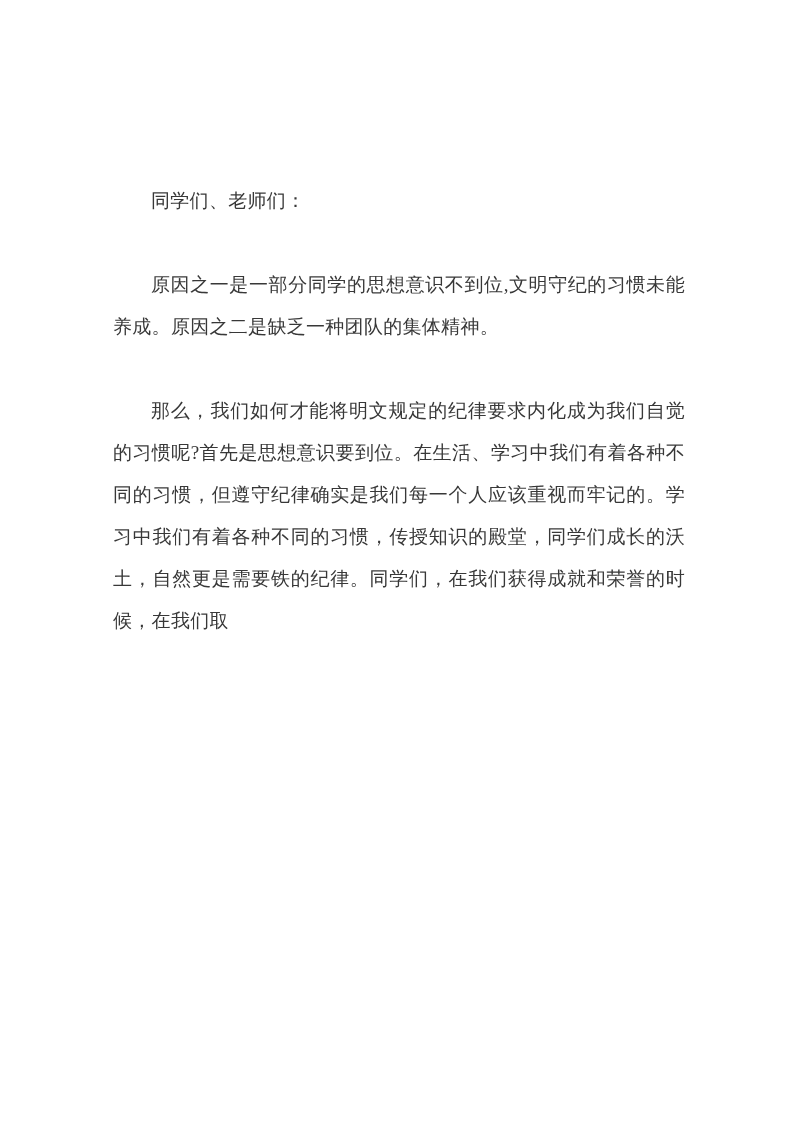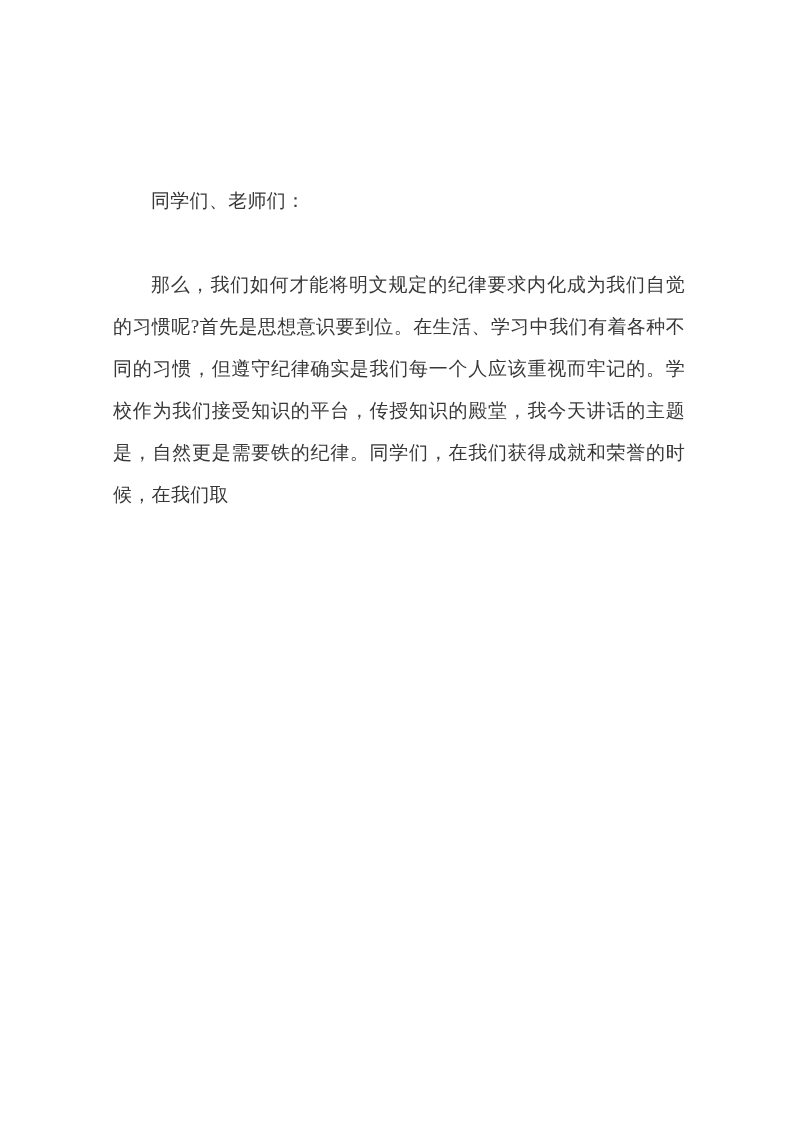--- a/index.html
+++ b/index.html
@@ -34,15 +34,16 @@
   .content p:last-child {
     margin-bottom: 0;
   }
 </style>
 </head>
 <body>
 
 <div class="page">
   <div class="content">
     <p>同学们、老师们：</p>
-    <p>那么，我们如何才能将明文规定的纪律要求内化成为我们自觉的习惯呢?首先是思想意识要到位。在生活、学习中我们有着各种不同的习惯，但遵守纪律确实是我们每一个人应该重视而牢记的。学校作为我们接受知识的平台，传授知识的殿堂，我今天讲话的主题是，自然更是需要铁的纪律。同学们，在我们获得成就和荣誉的时候，在我们取</p>
+    <p>原因之一是一部分同学的思想意识不到位,文明守纪的习惯未能养成。原因之二是缺乏一种团队的集体精神。</p>
+    <p>那么，我们如何才能将明文规定的纪律要求内化成为我们自觉的习惯呢?首先是思想意识要到位。在生活、学习中我们有着各种不同的习惯，但遵守纪律确实是我们每一个人应该重视而牢记的。学习中我们有着各种不同的习惯，传授知识的殿堂，同学们成长的沃土，自然更是需要铁的纪律。同学们，在我们获得成就和荣誉的时候，在我们取</p>
   </div>
 </div>
 
 </body></html>

